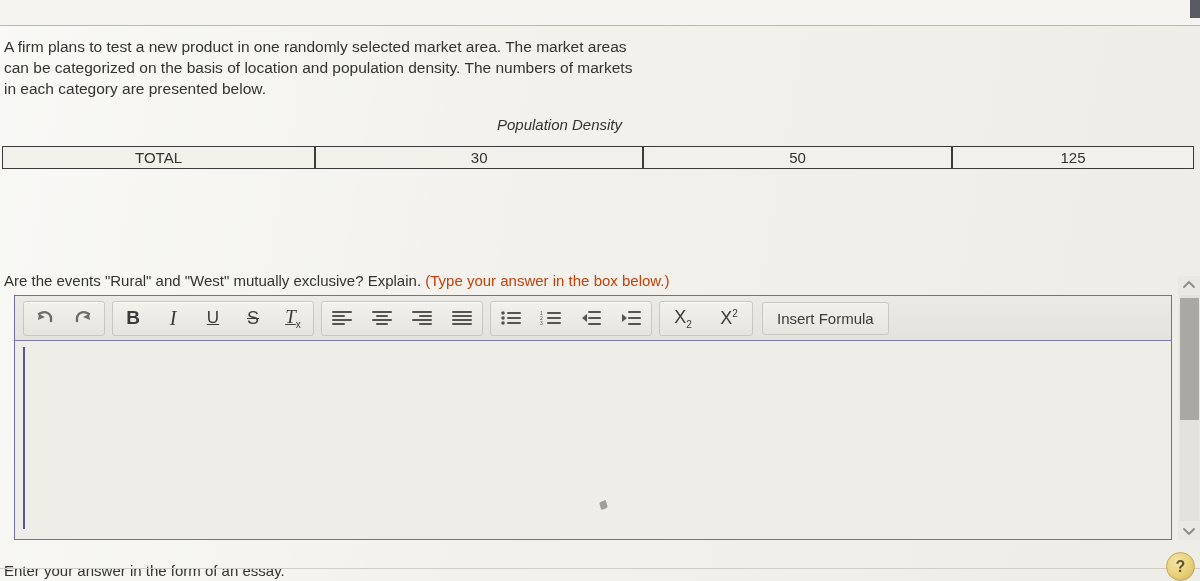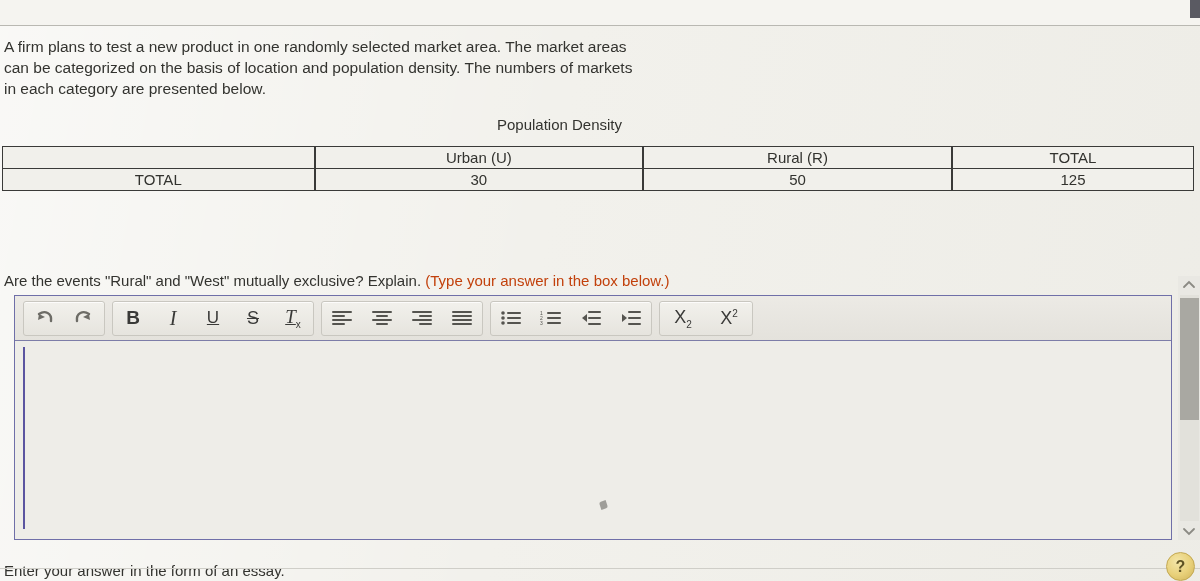--- a/index.html
+++ b/index.html
@@ -53,20 +53,21 @@
     color: #33332f;
   }
 
   .density-label {
     position: absolute;
     left: 0; top: 116px;
     width: 1195px;
     text-align: center;
     font-size: 15px;
     color: #33332f;
+    font-style: italic;
   }
   .density-label span { margin-left: -76px; }
 
   
   .tbl {
     position: absolute;
     left: 2px; top: 146px;
     width: 1192px;
     border-collapse: separate;
     border-spacing: 0;
@@ -257,26 +258,20 @@
 
 <div class="prompt">A firm plans to test a new product in one randomly selected market area. The market areas can be categorized on the basis of location and population density. The numbers of markets in each category are presented below.</div>
 
 <div class="density-label">
   <span>Population Density</span>
 </div>
 
 <table class="tbl">
   <tbody>
     <tr>
-      <td class="c0"></td>
-      <td class="c1">Urban (U)</td>
-      <td class="c2">Rural (R)</td>
-      <td class="c3">TOTAL</td>
-    </tr>
-    <tr>
       <td class="c0">TOTAL</td>
       <td class="c1">30</td>
       <td class="c2">50</td>
       <td class="c3">125</td>
     </tr>
   </tbody>
 </table>
 
 <div class="question"><span>Are the events "Rural" and "West" mutually exclusive? Explain. </span><span class="hint">(Type your answer in the box below.)</span></div>
 
@@ -432,20 +427,23 @@
 
     <div class="grp">
       <div class="btn wide">
         <span class="sub-b">X<sub>2</sub></span>
       </div>
       <div class="btn wide">
         <span class="sup-b">X<sup>2</sup></span>
       </div>
     </div>
 
+    <div class="formula">
+      <span>Insert Formula</span>
+    </div>
   </div>
 
   <div class="editor-body">
     <div class="caret"></div>
     <div class="stray"></div>
   </div>
 </div>
 
 <div class="scrollbar">
   <div class="sb-up">

